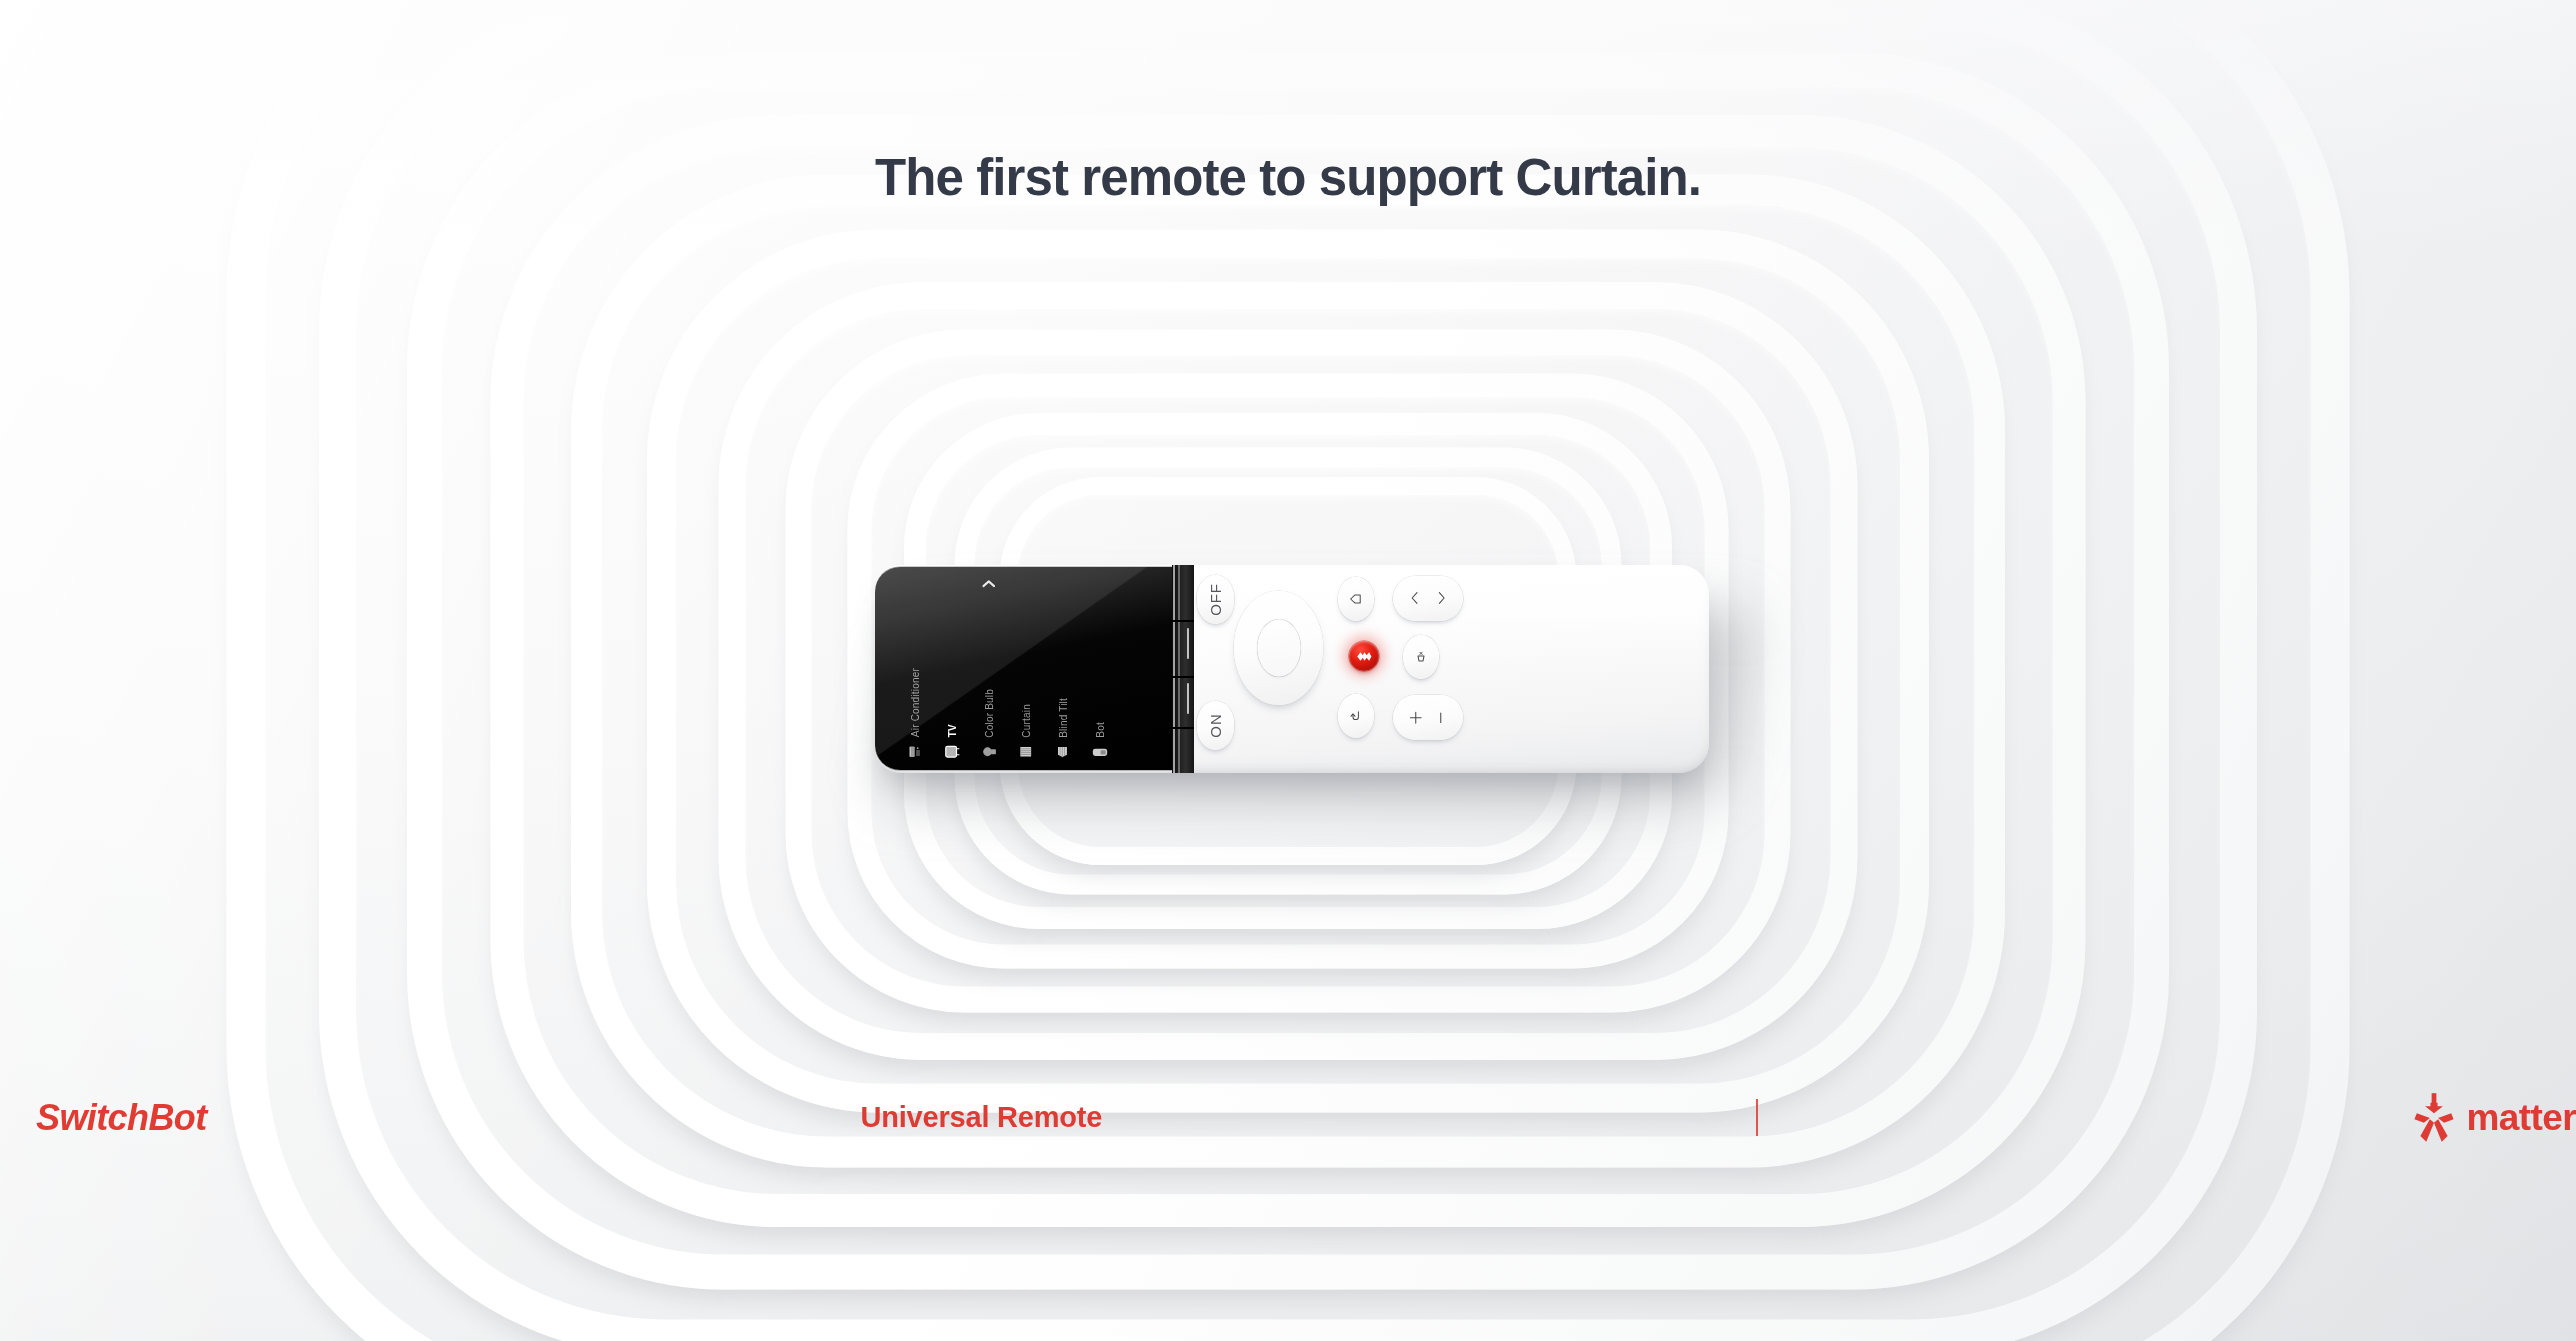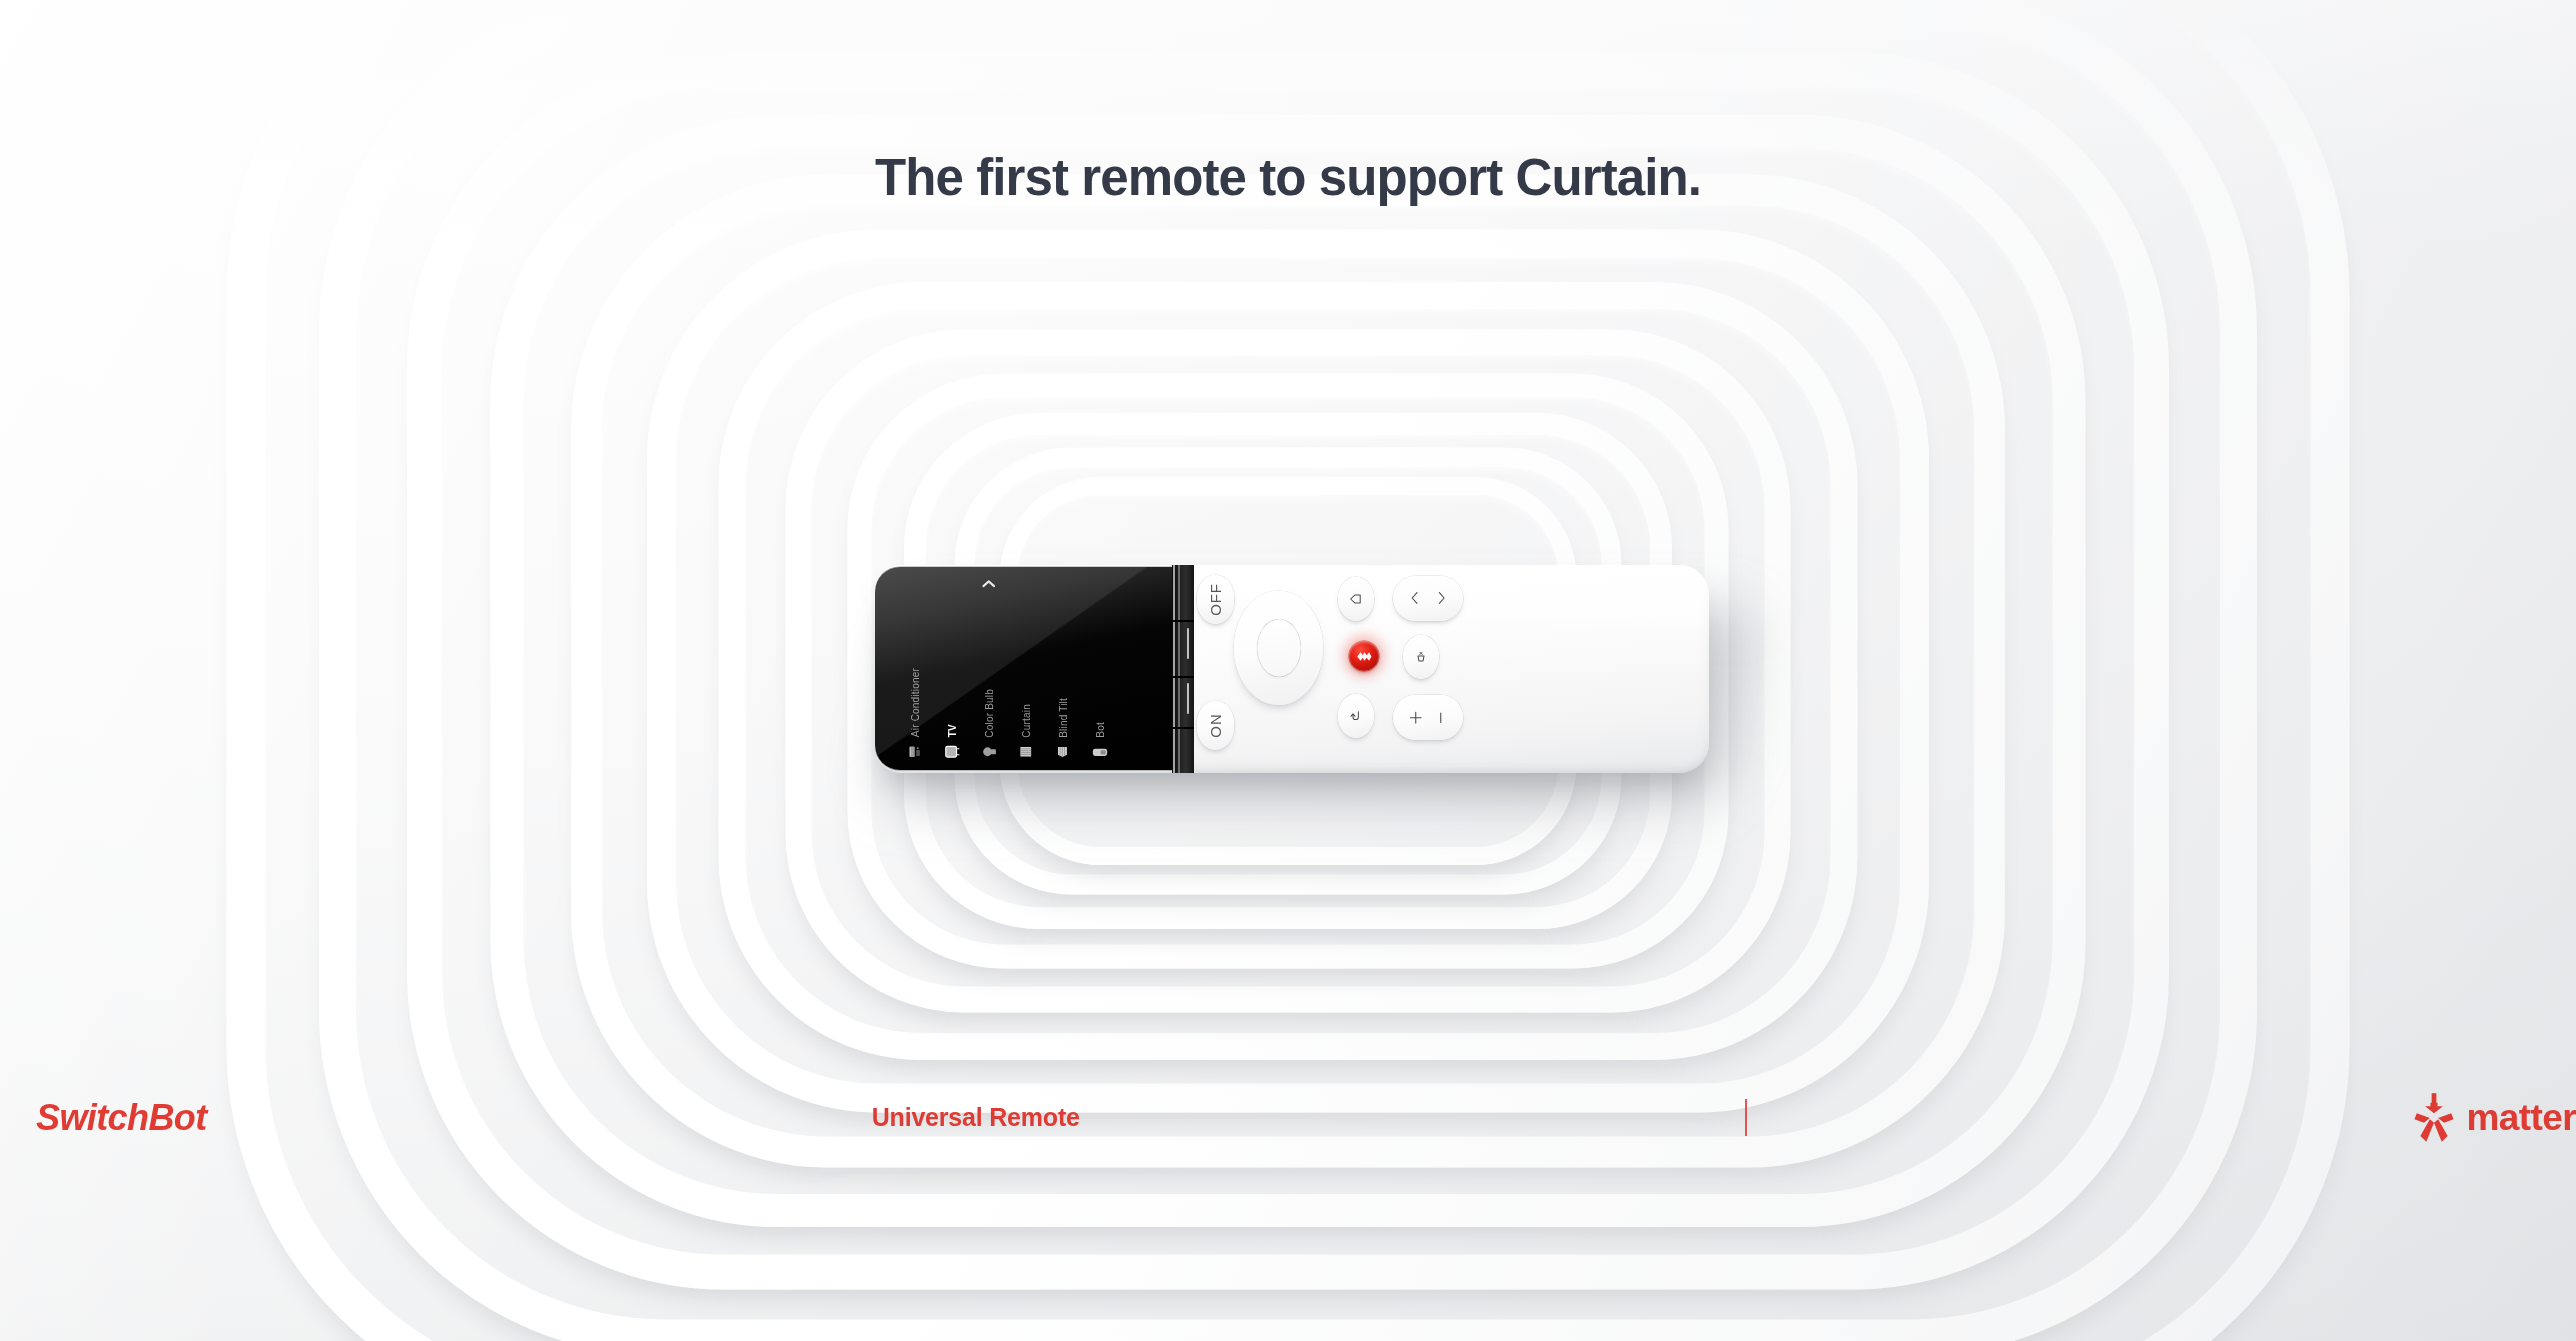--- a/index.html
+++ b/index.html
@@ -234,21 +234,21 @@
     z-index:40;
     color:#dd3b33;
     margin-left:36px;
   }
   #brand-switchbot{
     font-size:36px; font-weight:bold; font-style:italic;
     letter-spacing:-0.6px;
     color:#e03c33;
   }
   #brand-product{
-    font-size:25px; font-weight:bold;
+    font-size:29px; font-weight:bold;
     letter-spacing:-0.2px;
     color:#dd3b33;
   }
   #brand-divider{
     width:1.8px; height:37px;
     background:#dd3b33;
     opacity:0.85;
   }
   #brand-matter{
     display:flex; align-items:center; gap:10.7px;

